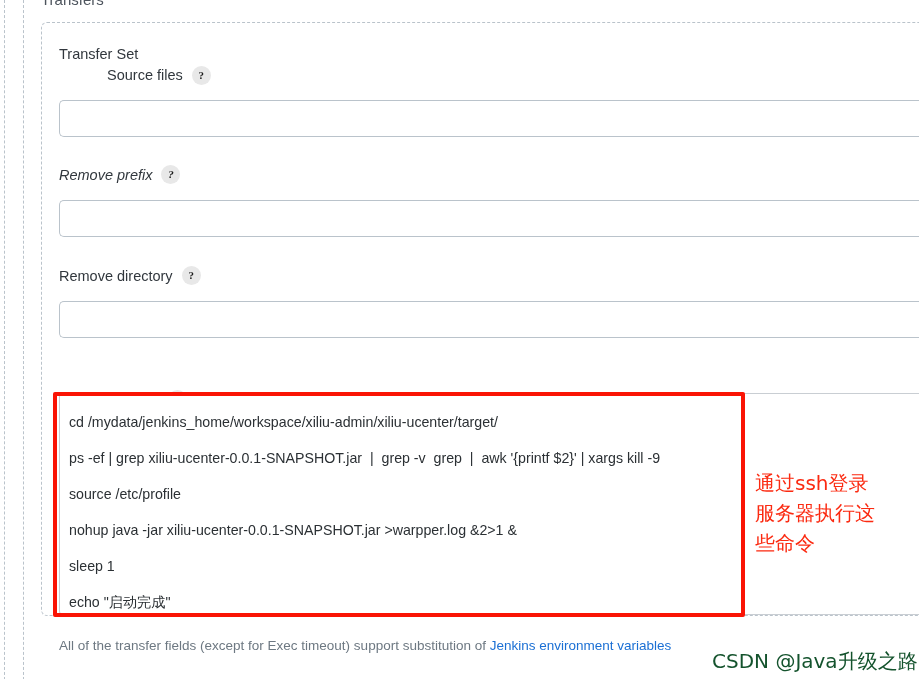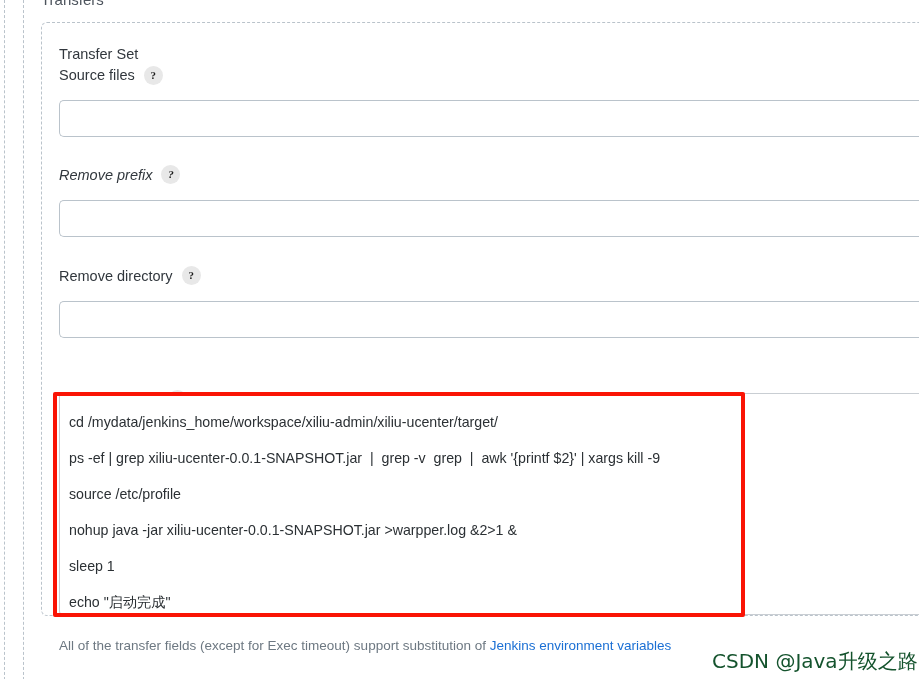--- a/index.html
+++ b/index.html
@@ -63,20 +63,21 @@
     position: absolute;
     font-size: 14.5px;
     color: #31373d;
     white-space: nowrap;
     line-height: 21px;
   }
   .stacked-label .row2 {
     display: flex;
     align-items: center;
     gap: 9px;
+    margin-left: 48px;
   }
 
   .help-icon {
     display: inline-flex;
     align-items: center;
     justify-content: center;
     width: 19px;
     height: 19px;
     border-radius: 50%;
     background: #e8e8e8;
@@ -214,20 +215,23 @@
   <div class="exec-area">
     <div class="exec-line">cd /mydata/jenkins_home/workspace/xiliu-admin/xiliu-ucenter/target/</div>
     <div class="exec-line">ps -ef | grep xiliu-ucenter-0.0.1-SNAPSHOT.jar  |  grep -v  grep  |  awk '{printf $2}' | xargs kill -9</div>
     <div class="exec-line">source /etc/profile</div>
     <div class="exec-line">nohup java -jar xiliu-ucenter-0.0.1-SNAPSHOT.jar &gt;warpper.log &amp;2&gt;1 &amp;</div>
     <div class="exec-line">sleep 1</div>
     <div class="exec-line">echo "启动完成"</div>
   </div>
 
   <div class="red-box"></div>
+  <div class="red-note">通过ssh登录
+服务器执行这
+些命令</div>
 
   <div class="footer-hint">
     <span>All of the transfer fields (except for Exec timeout) support substitution of </span><a href="#">Jenkins environment variables</a>
   </div>
 
   <div class="watermark">CSDN @Java升级之路</div>
 
 </div>
 
 </body></html>

